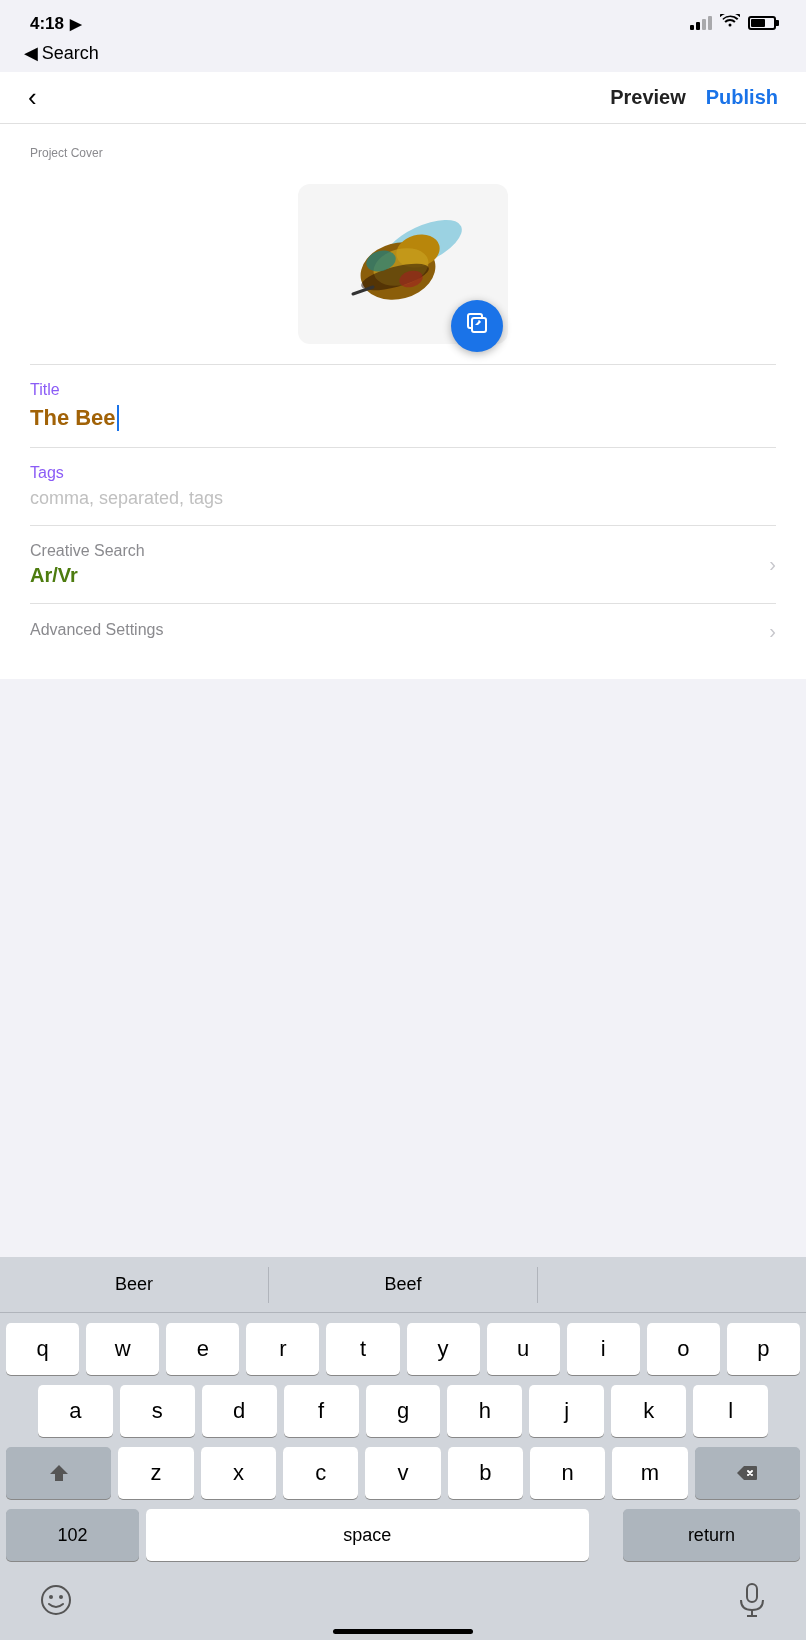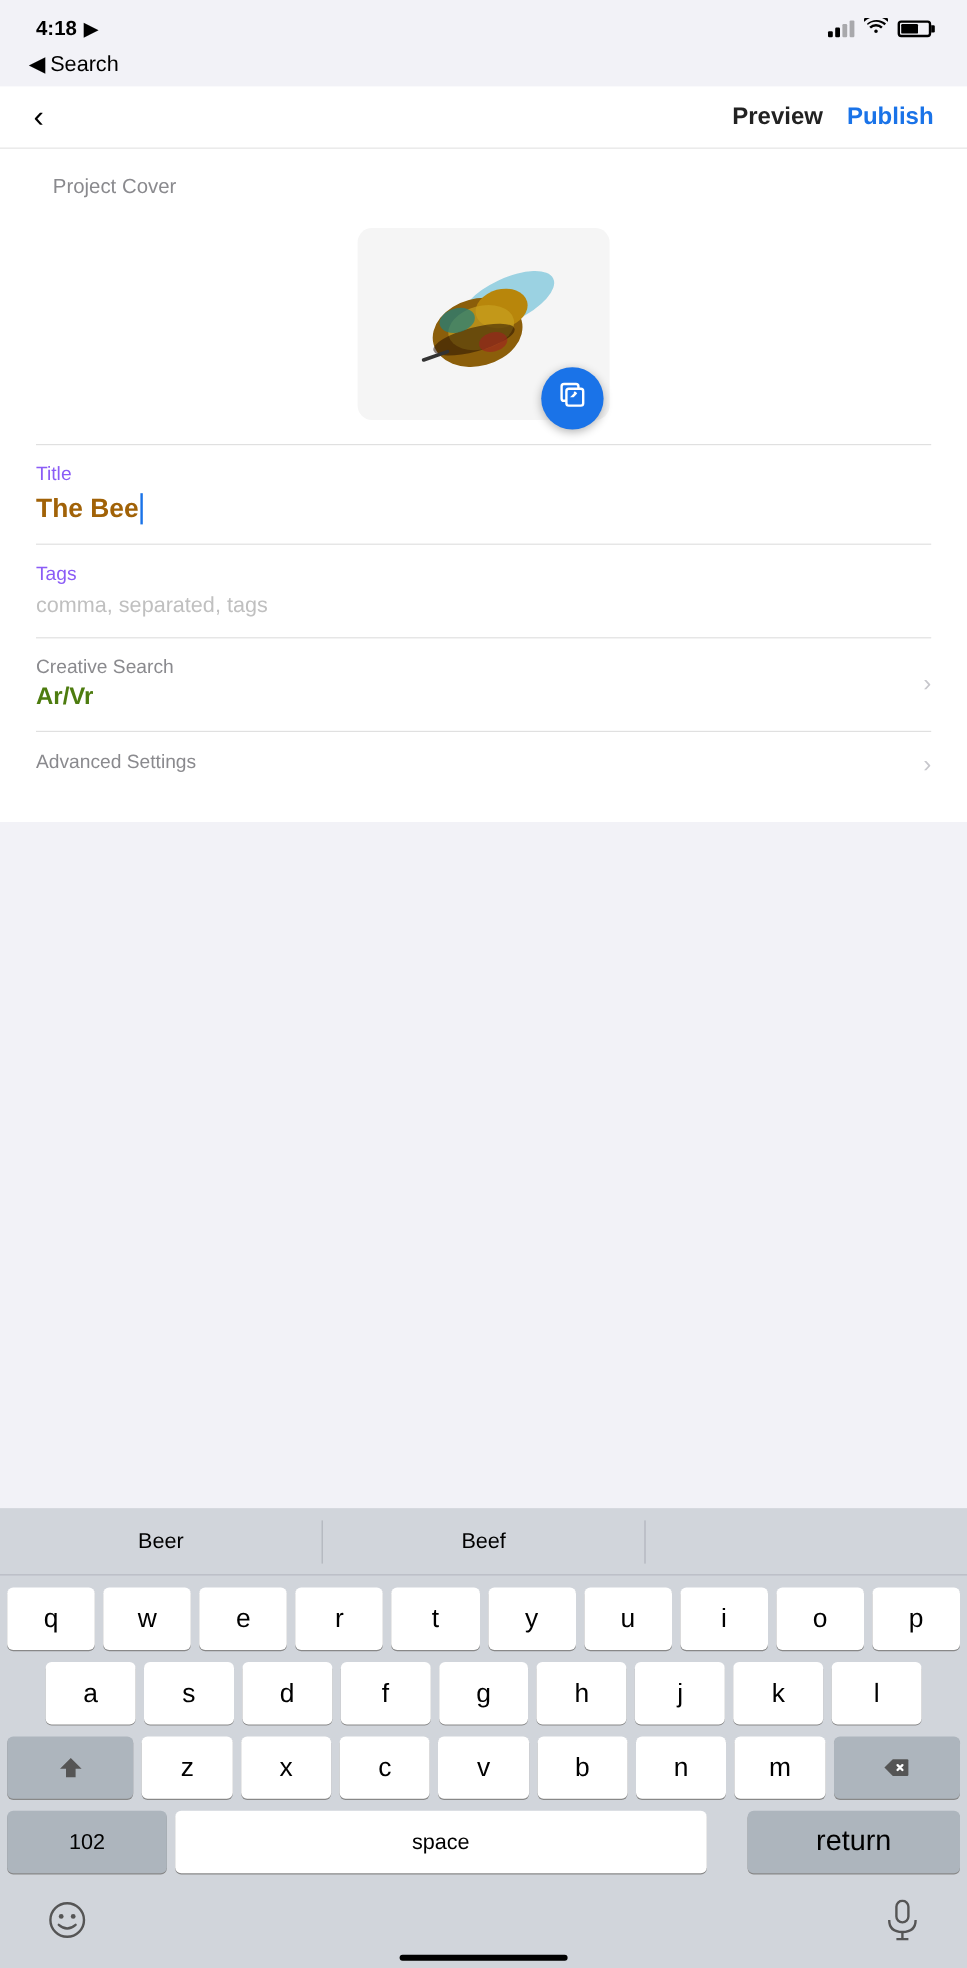--- a/index.html
+++ b/index.html
@@ -10,21 +10,21 @@
       background: #f2f2f7;
       font-family: -apple-system, 'SF Pro Text', 'Helvetica Neue', Arial, sans-serif;
       overflow: hidden;
       position: relative;
     }
 
     
     .status-bar {
       display: flex;
       justify-content: space-between;
-      align-items: center;
+      align-items: flex-start;
       padding: 14px 30px 6px 30px;
       background: #f2f2f7;
     }
     .status-left {
       display: flex;
       align-items: center;
       gap: 6px;
       font-size: 17px;
       font-weight: 600;
       color: #000;
@@ -126,23 +126,23 @@
 
     
     .main-content {
       background: #fff;
       margin: 0;
       padding: 0 0 20px 0;
     }
 
     
     .section-label {
-      font-size: 17px;
+      font-size: 12px;
       color: #8a8a8e;
-      padding: 22px 30px 14px 44px;
+      padding: 22px 30px 14px 30px;
     }
 
     .cover-image-area {
       display: flex;
       justify-content: center;
       padding: 10px 30px 20px 30px;
       position: relative;
     }
     .cover-image-box {
       width: 210px;
@@ -300,21 +300,21 @@
       flex: 1.4;
     }
     .key-space {
       background: #fff;
       flex: 5;
       font-size: 18px;
     }
     .key-return {
       background: #adb5bd;
       flex: 2;
-      font-size: 24px;
+      font-size: 18px;
       margin-left: 27px;
     }
     .key-123 {
       background: #adb5bd;
       flex: 1.5;
       font-size: 18px;
     }
 
     
     .bottom-bar {

